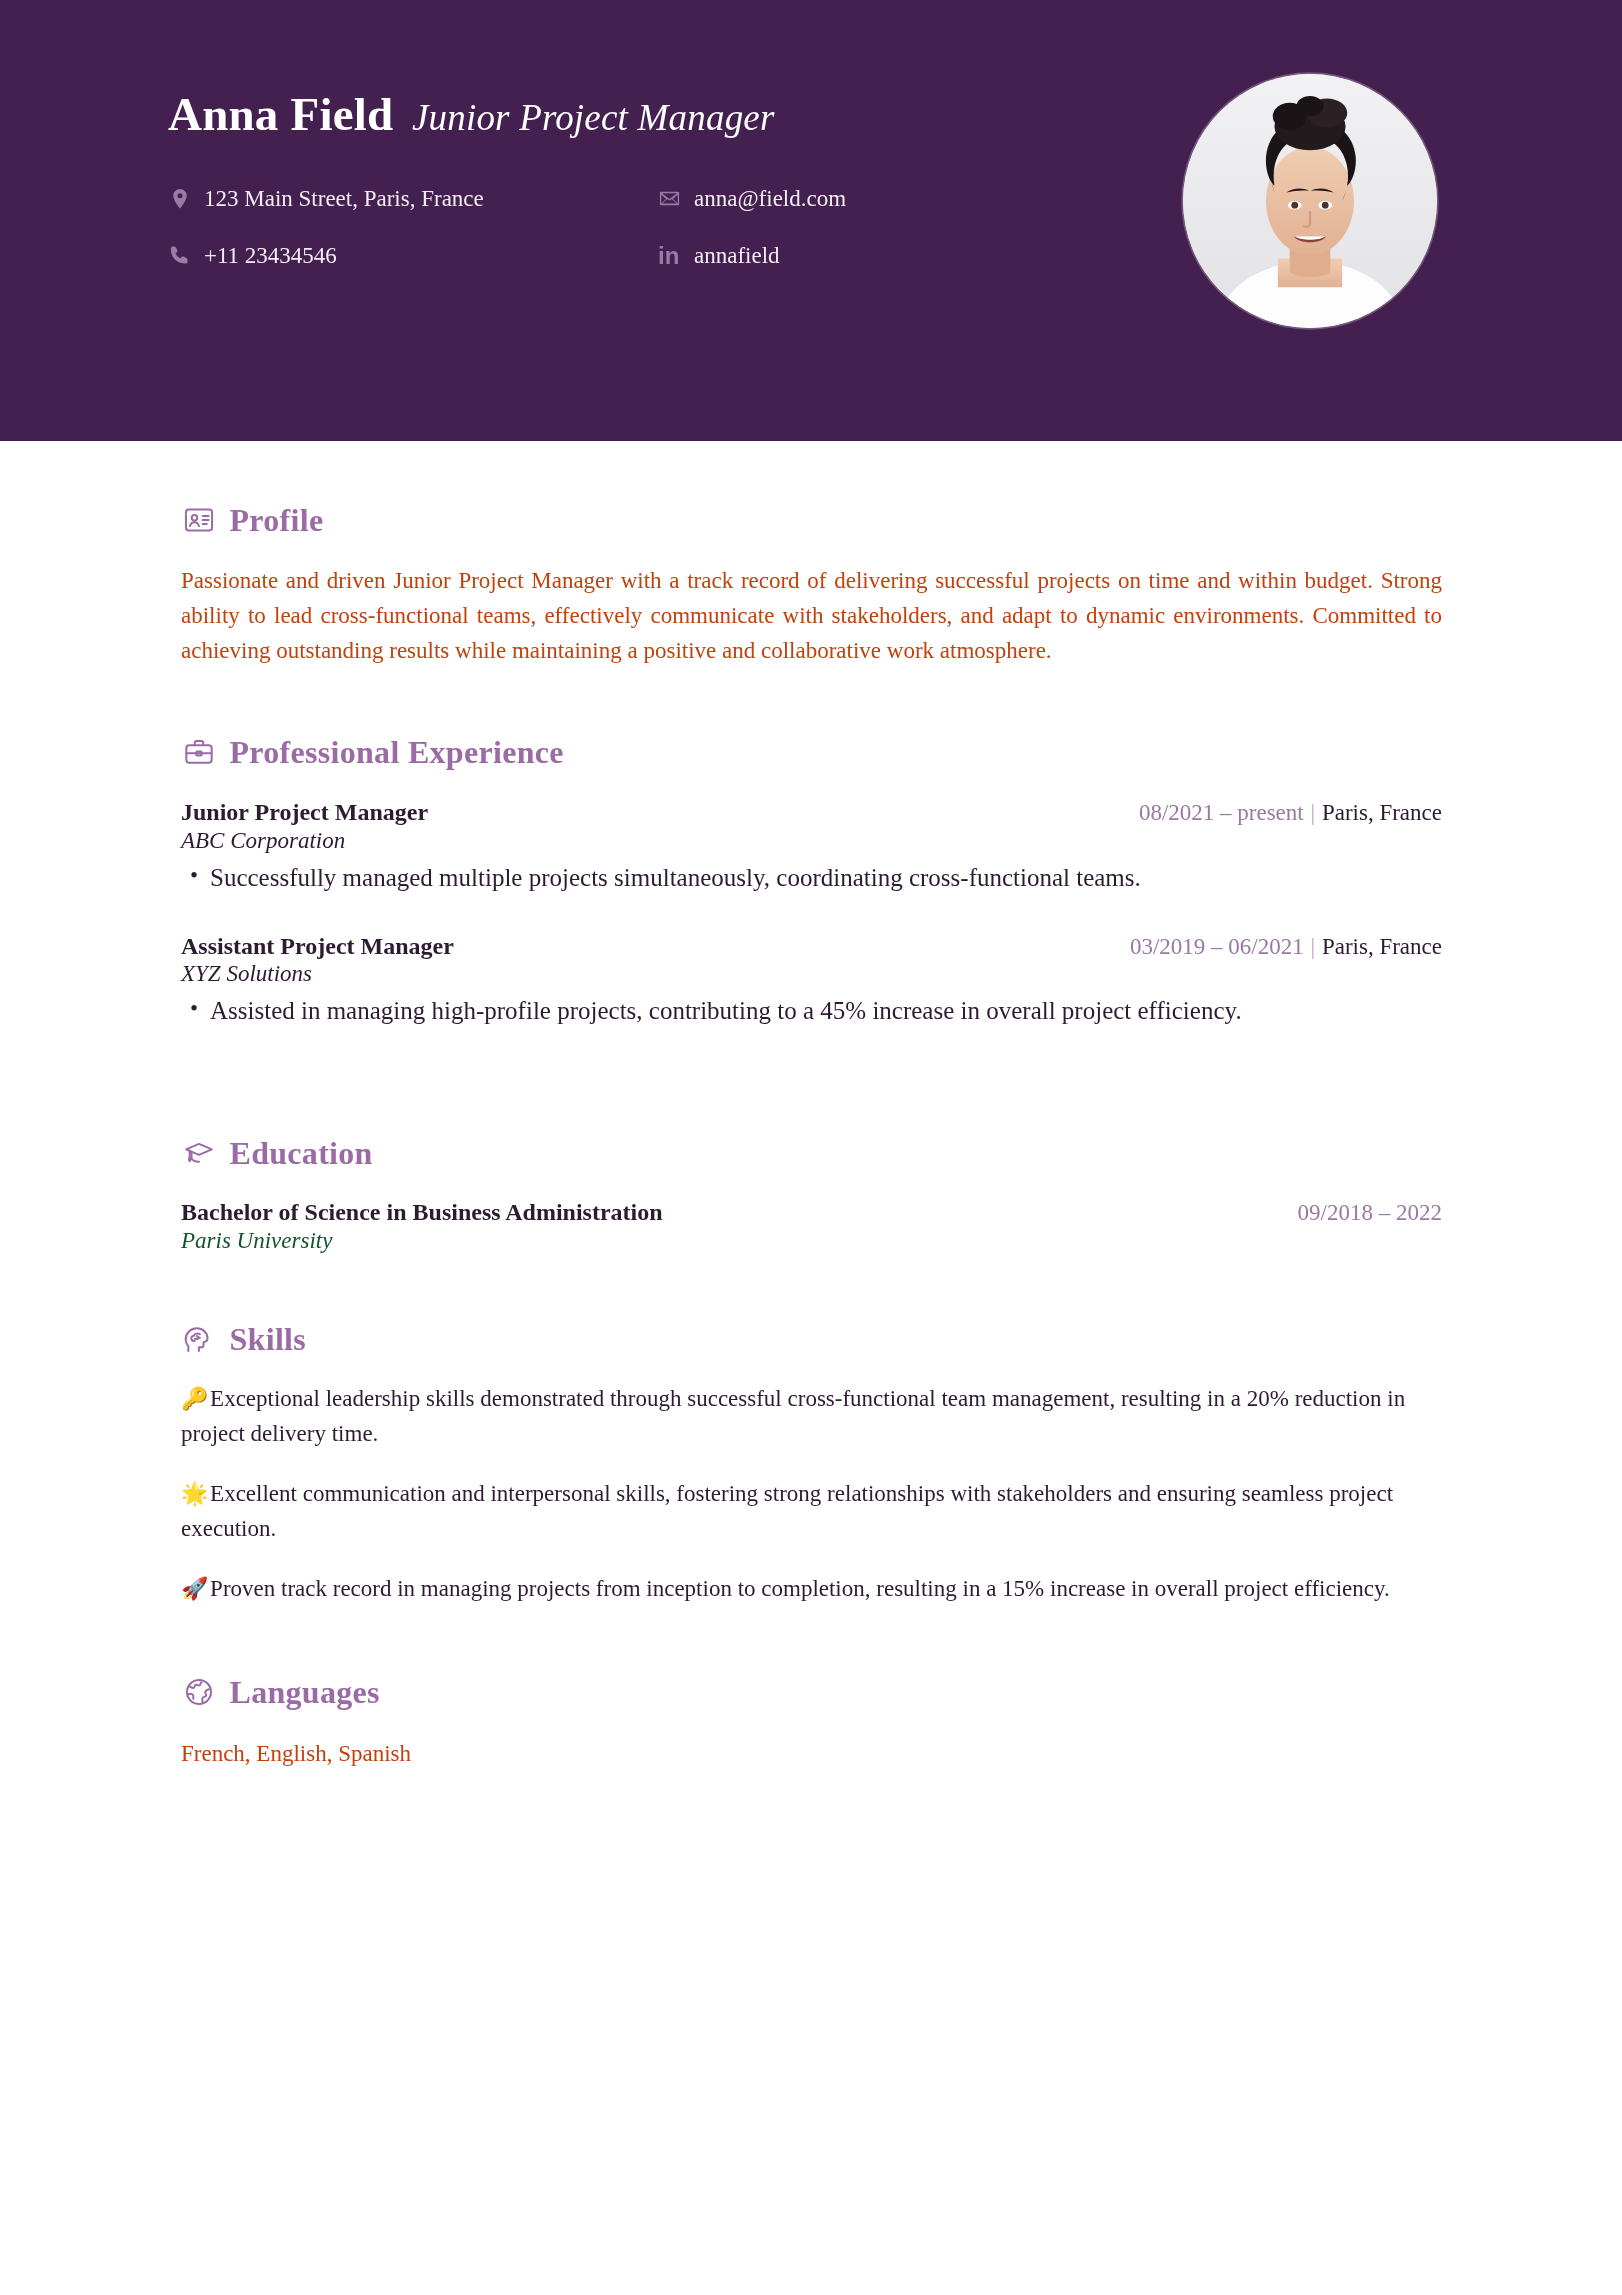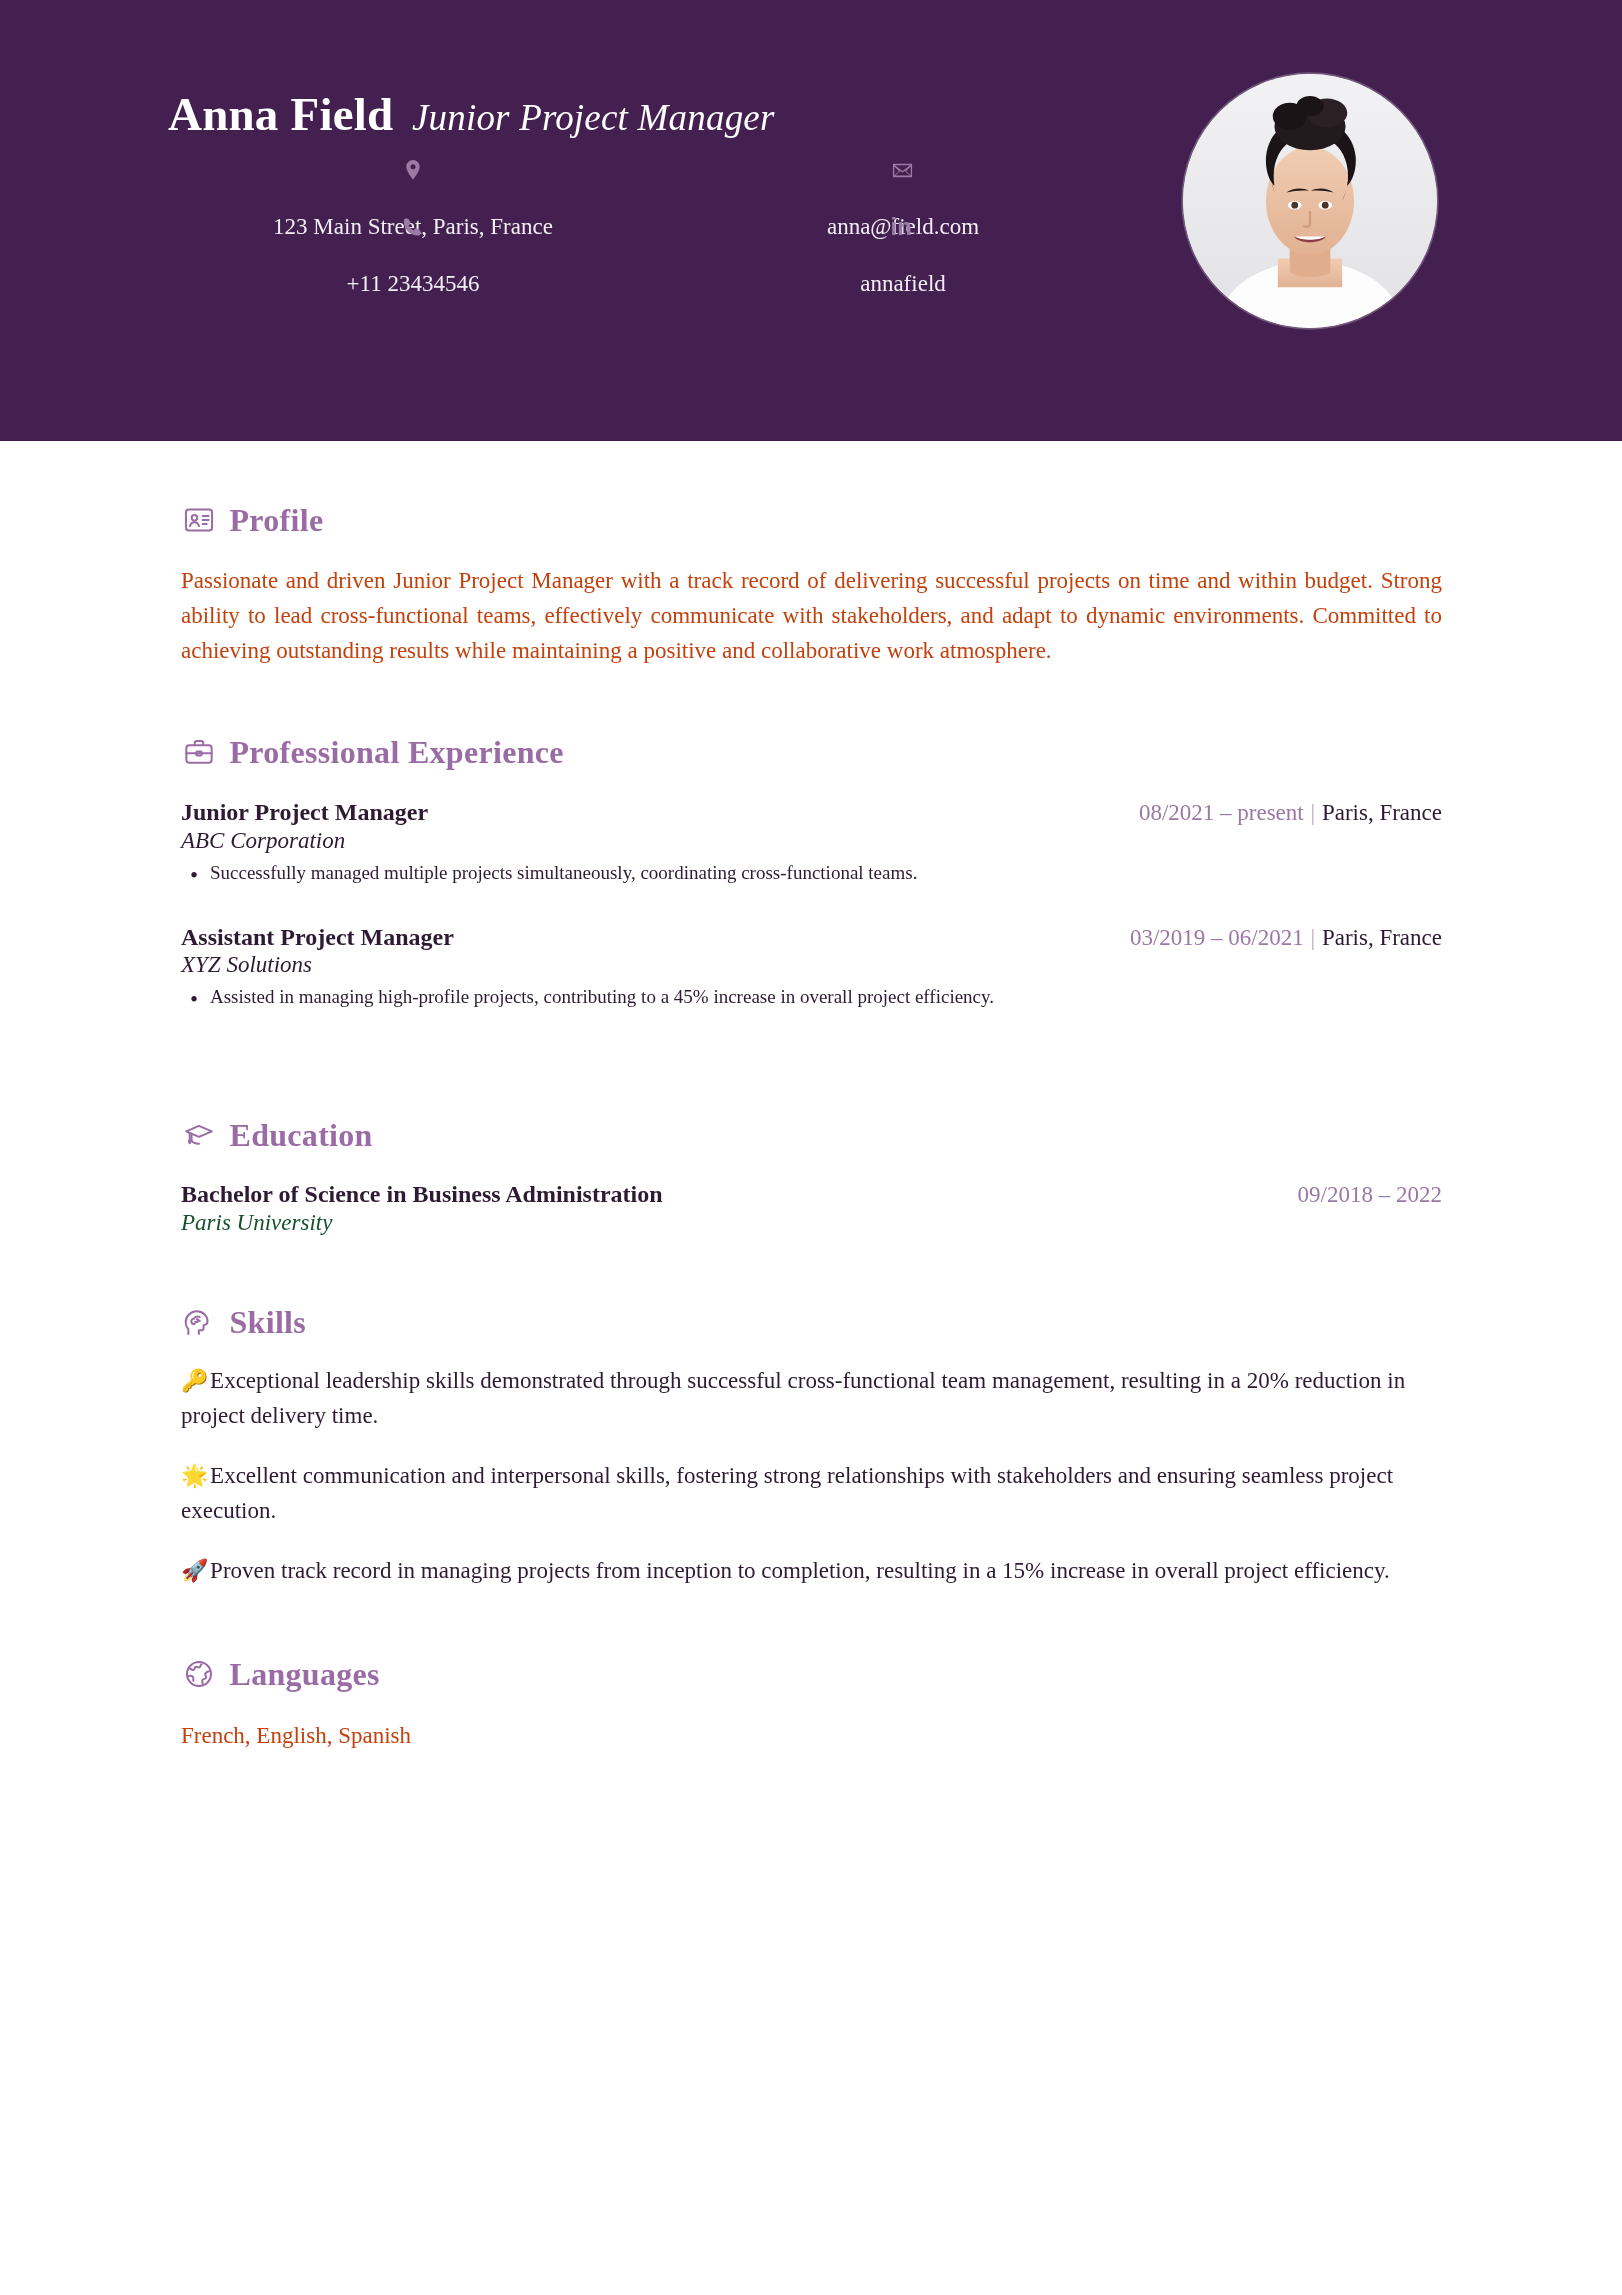--- a/index.html
+++ b/index.html
@@ -53,25 +53,24 @@
   .contact-grid {
     margin-top: 32px;
     display: grid;
     grid-template-columns: 490px 490px;
     grid-auto-rows: 57px;
     align-items: center;
   }
   .contact-item {
     display: flex;
     align-items: center;
-    gap: 31px;
+    gap: 11px;
     font-size: 23px;
     color: #f2eef4;
     white-space: nowrap;
-    flex-direction: column;
   }
   .contact-icon {
     width: 25px;
     height: 25px;
     display: inline-flex;
     align-items: center;
     justify-content: flex-start;
     flex: 0 0 25px;
     color: #9b7ba6;
   }
@@ -169,21 +168,21 @@
     color: #2e1b33;
     margin-top: 1.7px;
   }
   ul.bullets {
     margin: 5px 0 0 0;
     padding-left: 29px;
     list-style: none;
   }
   ul.bullets li {
     position: relative;
-    font-size: 19px;
+    font-size: 25px;
     line-height: 1.48;
     color: #2e1b33;
     margin-top: 1.7px;
   }
   ul.bullets li::before {
     content: "•";
     position: absolute;
     left: -20px;
     top: 0;
     color: #2e1b33;

